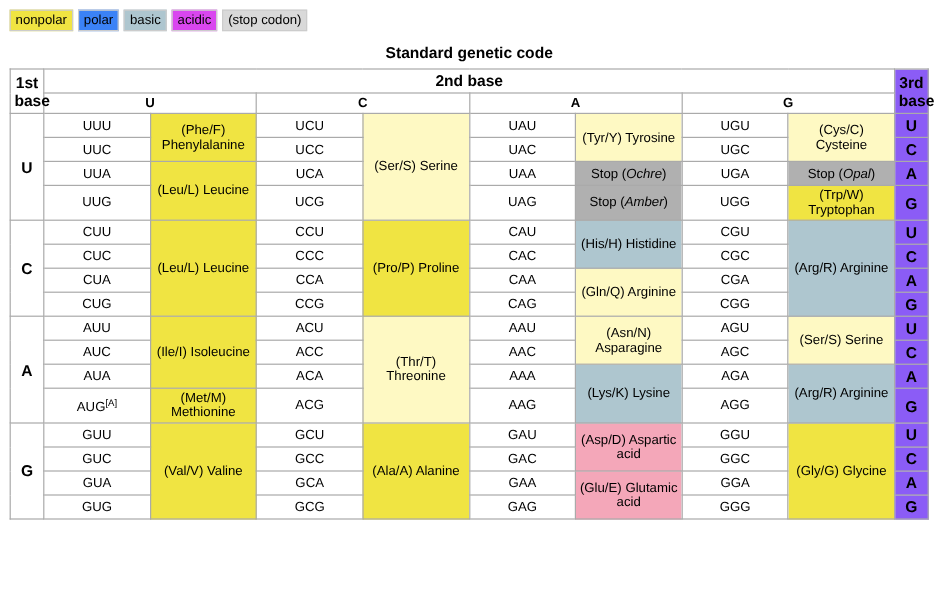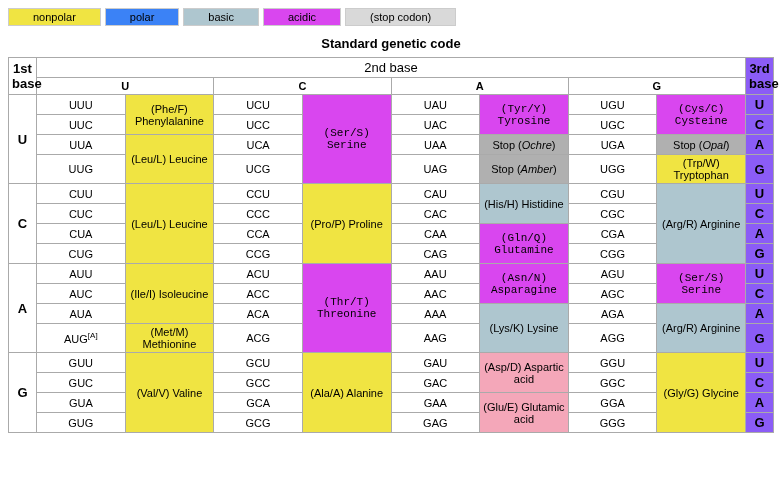--- a/index.html
+++ b/index.html
@@ -6,21 +6,21 @@
     body { font-family: Arial, sans-serif; font-size: 12px; background: #fff; padding: 8px; }
 
     .legend {
       display: flex;
       gap: 4px;
       align-items: center;
       margin-bottom: 10px;
       flex-wrap: wrap;
     }
     .legend-item {
-      padding: 2px 24px;
+      padding: 2px 4px;
       font-size: 11px;
       border: 1px solid #ccc;
     }
 
     .title {
       text-align: center;
       font-weight: bold;
       margin-bottom: 6px;
       font-size: 13px;
     }
@@ -60,34 +60,34 @@
       width: 32px;
       background: #fff;
     }
 
     .amino-cell {
       font-size: 11px;
     }
 
     
     .nonpolar { background-color: #f0e442; }
-    .polar { background-color: #d946ef; font-family: Liberation Mono, monospace; }
+    .polar { background-color: #fef9c3; }
     .basic { background-color: #aec6cf; }
     .acidic { background-color: #f4a7b9; margin-left: 16px; }
     .stop-color { background-color: #b0b0b0; }
 
     .legend-nonpolar { background-color: #f0e442; }
     .legend-polar { background-color: #3b82f6; }
     .legend-basic { background-color: #aec6cf; }
     .legend-acidic { background-color: #d946ef; }
     .legend-stop { background-color: #d9d9d9; }
 
     .second-base-header {
       background: #fff;
-      font-weight: normal;
+      font-weight: bold;
       font-size: 13px;
     }
 
     sup { font-size: 8px; }
   </style>
 </head>
 <body>
 
 <div class="legend">
   <span class="legend-item legend-nonpolar">nonpolar</span>
@@ -170,21 +170,21 @@
       <td class="codon-cell">CUC</td>
       <td class="codon-cell">CCC</td>
       <td class="codon-cell">CAC</td>
       <td class="codon-cell">CGC</td>
       <td class="col-3rd-base">C</td>
     </tr>
     <tr>
       <td class="codon-cell">CUA</td>
       <td class="codon-cell">CCA</td>
       <td class="codon-cell">CAA</td>
-      <td rowspan="2" class="amino-cell polar">(Gln/Q) Glutamine</td>
+      <td rowspan="2" class="amino-cell polar">(Gln/Q) Arginine</td>
       <td class="codon-cell">CGA</td>
       <td class="col-3rd-base">A</td>
     </tr>
     <tr>
       <td class="codon-cell">CUG</td>
       <td class="codon-cell">CCG</td>
       <td class="codon-cell">CAG</td>
       <td class="codon-cell">CGG</td>
       <td class="col-3rd-base">G</td>
     </tr>

